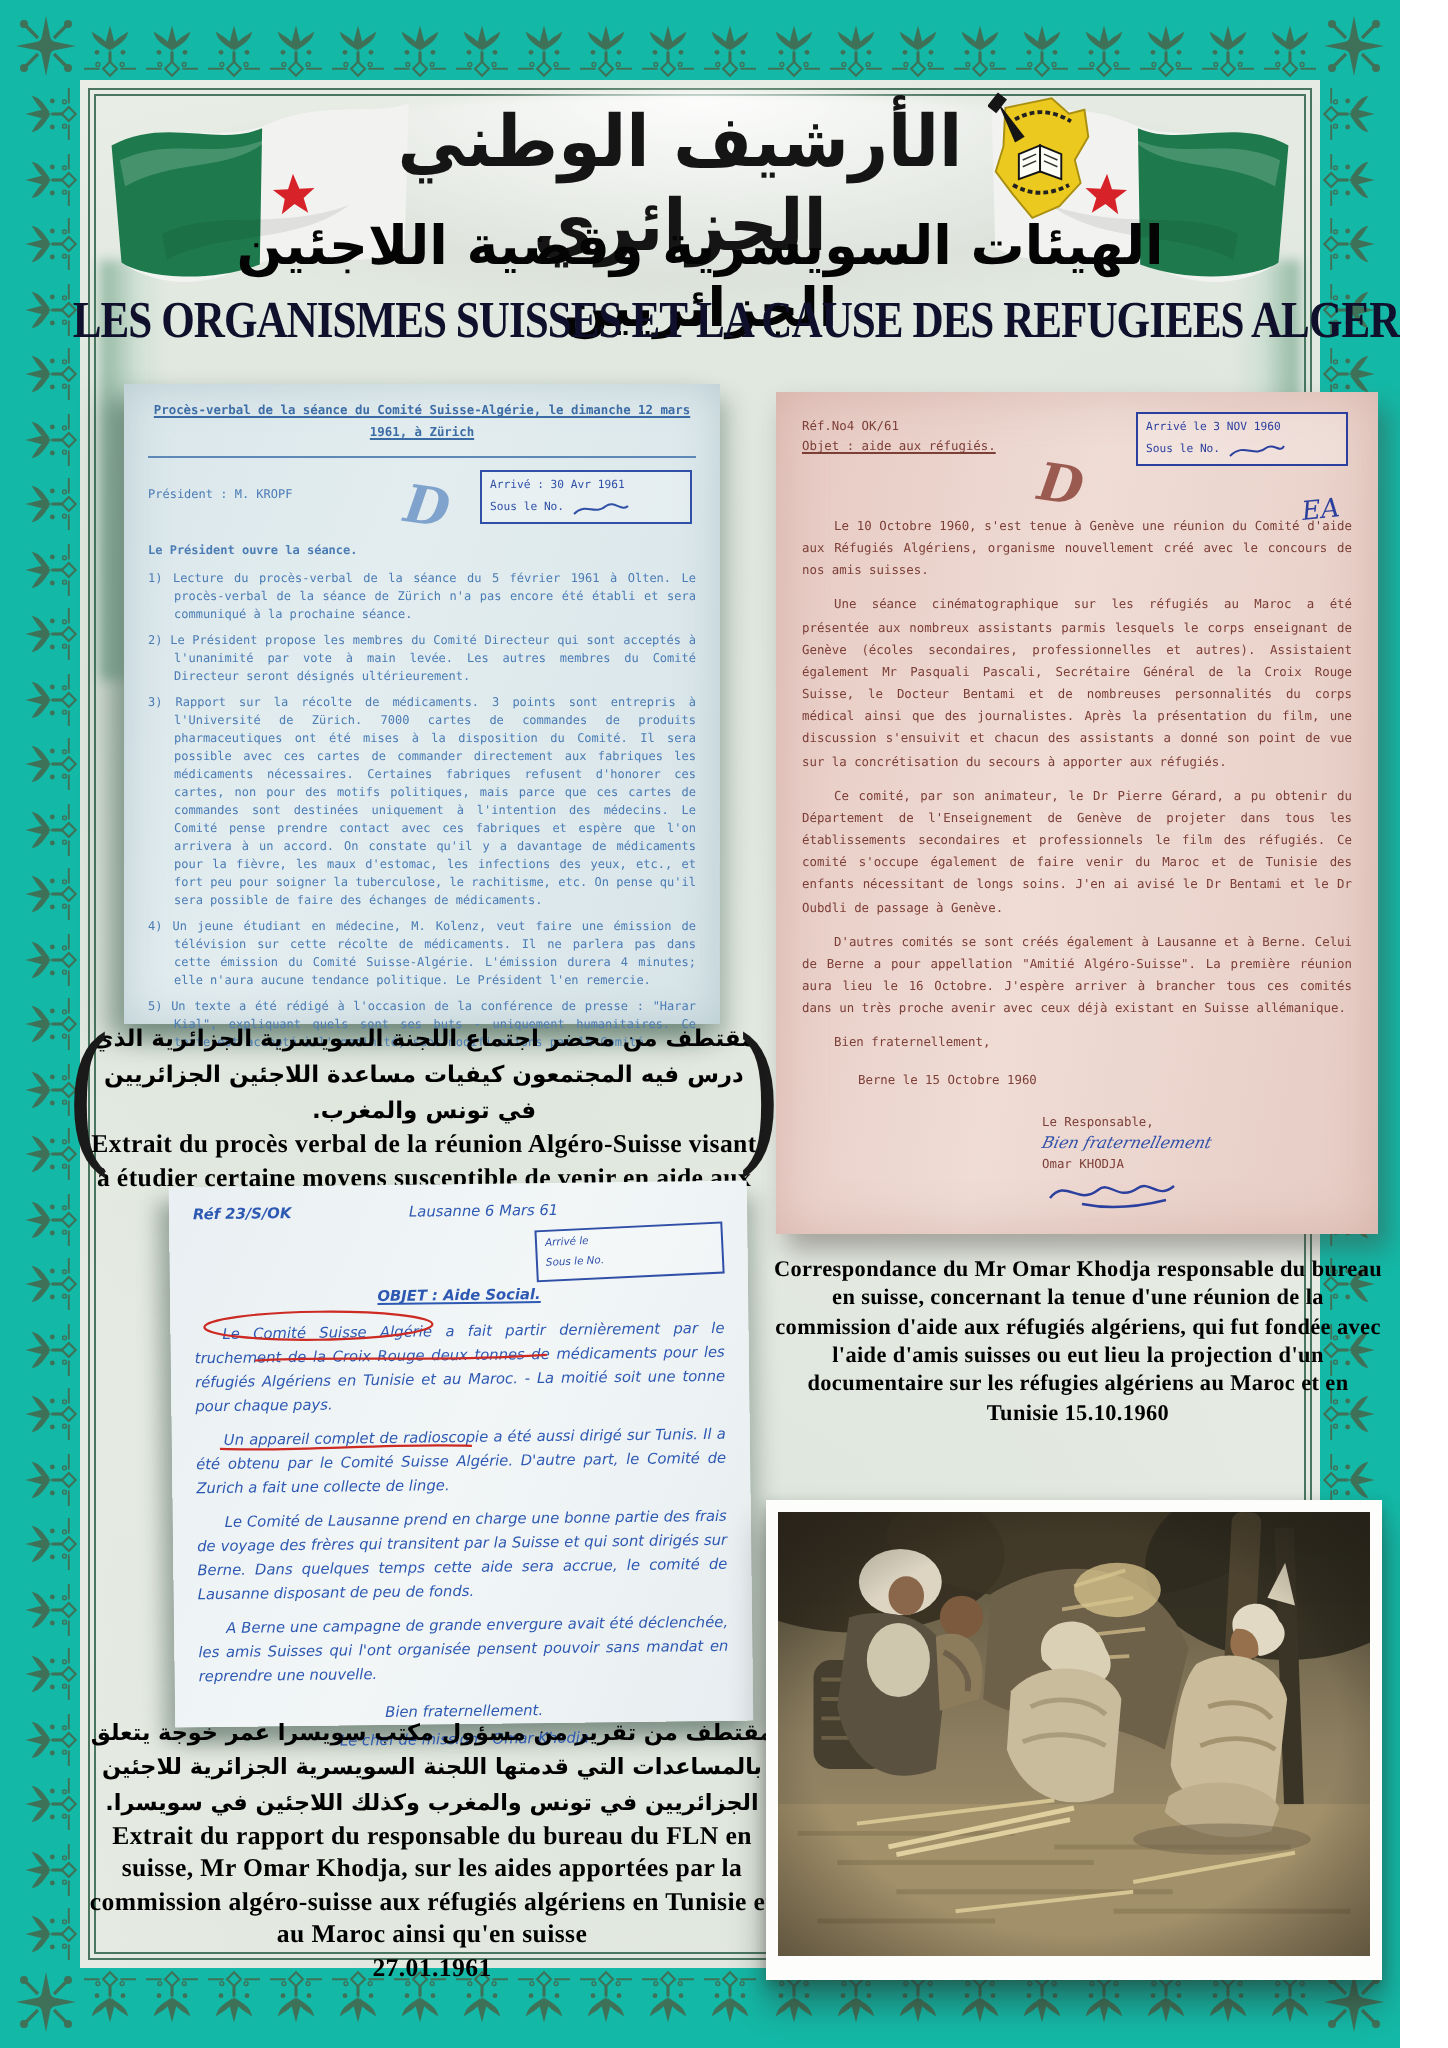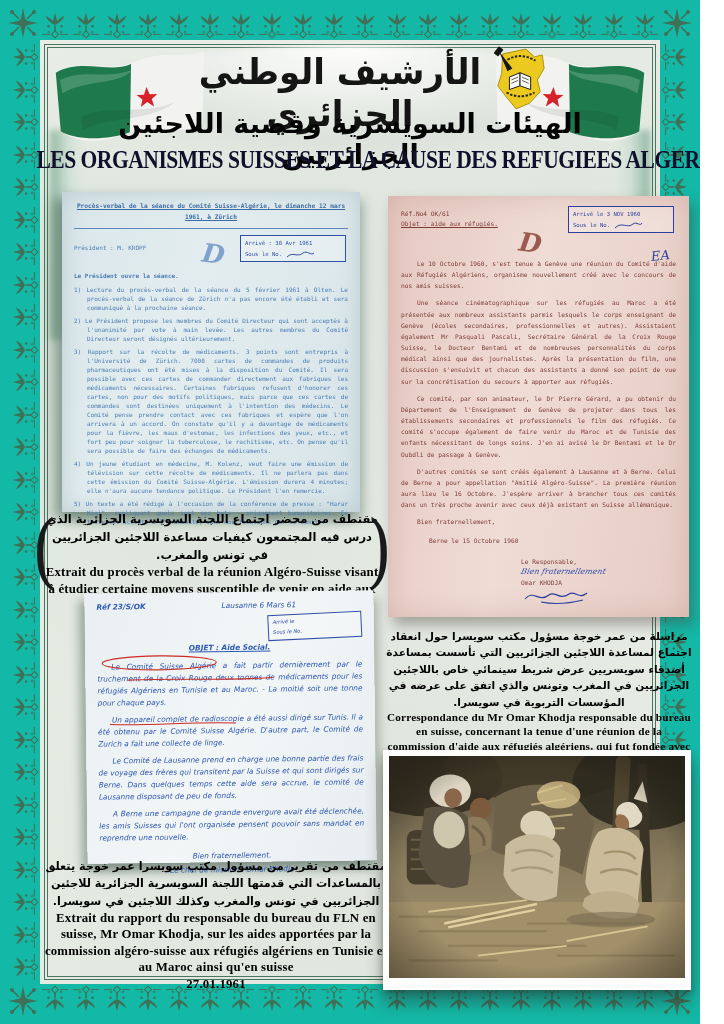--- a/index.html
+++ b/index.html
@@ -83,21 +83,21 @@
   .script{font-family:"DejaVu Serif",serif;font-style:italic;color:#3050a8;
       transform:skewX(-14deg);display:inline-block;font-size:8px;}
 
   #hand-doc{left:86px;top:592px;width:289px;height:270px;padding:8px 12px;
       background:linear-gradient(115deg,#e9eff2,#f2f6f7 50%,#e7edf0);
       transform:rotate(-.7deg);
       box-shadow:-6px 7px 10px rgba(55,80,70,.40),5px 8px 10px rgba(55,80,70,.28);
       color:#2e59b2;font-family:"DejaVu Sans",sans-serif;font-style:italic;font-size:7.4px;line-height:1.62;}
   #hand-doc .hdr{position:relative;height:40px;}
   #hand-doc .ref{position:absolute;left:0;top:0;font-weight:bold;}
-  #hand-doc .dateline{position:absolute;left:108px;top:0;margin-left:17px;}
+  #hand-doc .dateline{position:absolute;left:108px;top:0;}
   #hand-doc .stamp{right:0;top:14px;transform:rotate(-2deg);border-width:1.2px;width:84px;font-size:5.2px;}
   #hand-doc .objet{text-align:center;text-decoration:underline;font-weight:bold;margin:2px 0 6px;}
   #hand-doc p{margin:0 0 5px;text-indent:14px;text-align:justify;}
   #hand-doc .closing{text-align:center;margin:7px 0 2px;}
   #hand-doc .signer{text-align:center;}
   .redmark{position:absolute;pointer-events:none;}
 
   
   .caption{position:absolute;text-align:center;color:#000;}
   .cap-ar{direction:rtl;font-family:"DejaVu Sans",sans-serif;font-weight:bold;line-height:1.55;}
@@ -554,21 +554,20 @@
       <span>Le Responsable,</span><br>
       <span class="script">Bien fraternellement</span><br>
       <span>Omar KHODJA</span><br>
       <svg width="70" height="18">
         <path d="M4,12 C12,2 18,16 28,8 C34,3 38,14 48,7 C54,3 58,13 66,6 M20,15 C35,18 50,16 62,13" stroke="#2b3f9e" fill="none" stroke-width="1.2"></path>
       </svg>
     </div>
   </div>
 
   <div class="caption" id="caption-right">
-    <div class="cap-ar">مراسلة من عمر خوجة مسؤول مكتب سويسرا حول انعقاد اجتماع لمساعدة اللاجئين الجزائريين التي تأسست بمساعدة أصدقاء سويسريين عرض شريط سينمائي خاص باللاجئين الجزائريين في المغرب وتونس والذي اتفق على عرضه في المؤسسات التربوية في سويسرا.</div>
     <div class="cap-fr">Correspondance du Mr Omar Khodja responsable du bureau en suisse, concernant la tenue d'une réunion de la commission d'aide aux réfugiés algériens, qui fut fondée avec l'aide d'amis suisses ou eut lieu la projection d'un documentaire sur les réfugies algériens au Maroc et en Tunisie 15.10.1960</div>
   </div>
 
   <div class="doc" id="hand-doc">
     <div class="hdr">
       <span class="ref">Réf 23/S/OK</span>
       <span class="dateline">Lausanne 6 Mars 61</span>
       <span class="stamp">
         <span>Arrivé le</span><br>
         <span>Sous le No.</span>

